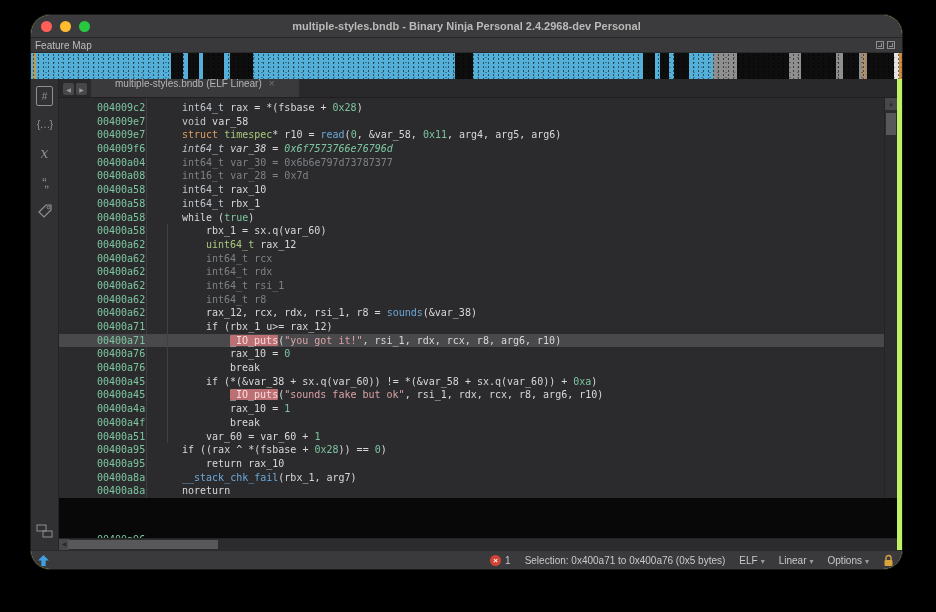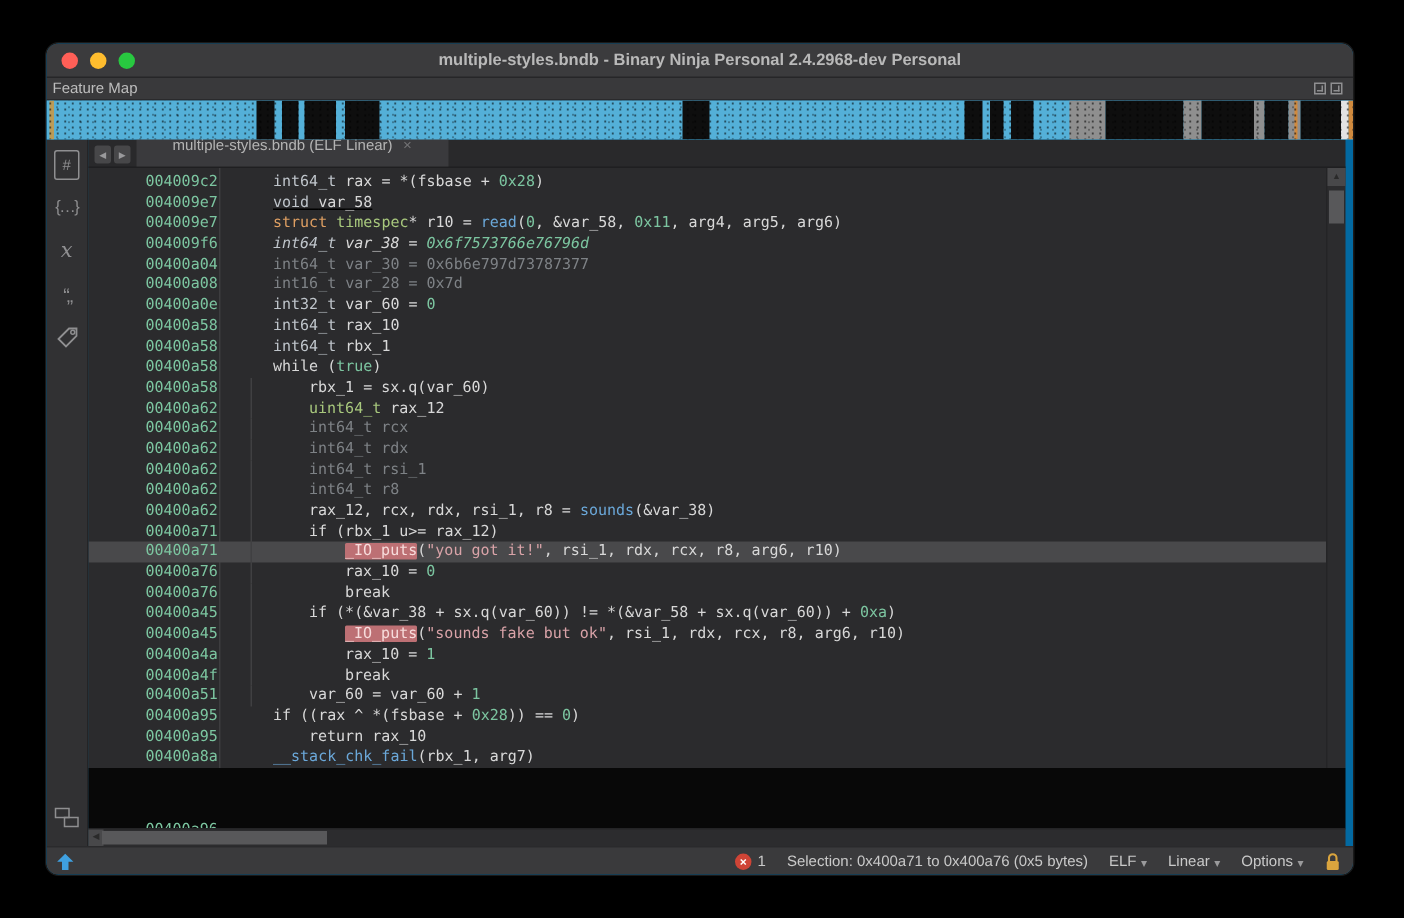--- a/index.html
+++ b/index.html
@@ -1,17 +1,17 @@
 <!DOCTYPE html>
 <html><head>
 <meta charset="utf-8">
 <style>
   html,body{margin:0;padding:0}
   body{width:936px;height:612px;background:#000;position:relative;font-family:"Liberation Sans",sans-serif;-webkit-font-smoothing:antialiased;overflow:hidden}
-  .window{position:absolute;left:30px;top:28px;width:873px;height:556px;background:#0369a1;border-radius:9px;overflow:hidden;display:flex;flex-direction:column;border:1px solid #1a1a1a;box-sizing:border-box}
+  .window{position:absolute;left:30px;top:14px;width:873px;height:556px;background:#bef264;border-radius:20px;overflow:hidden;display:flex;flex-direction:column;border:1px solid #1a1a1a;box-sizing:border-box}
   
   .titlebar{height:22px;background:#3b3b3d;border-bottom:1px solid #262628;display:flex;align-items:center;position:relative;flex:none}
   .lights{display:flex;gap:8px;margin-left:10px}
   .light{width:11px;height:11px;border-radius:50%}
   .title{position:absolute;left:0;right:0;text-align:center;font-size:11px;font-weight:bold;color:#b9b9b9;pointer-events:none}
   
   .fm-header{height:14px;background:#39393b;border-bottom:1px solid #2a2a2c;display:flex;align-items:center;font-size:10px;color:#bdbdbd;padding:0 4px;flex:none}
   .fm-hicons{margin-left:auto;display:flex;gap:3px;margin-right:3px}
   .fm-hicon{width:8px;height:8px;border:1px solid #8f8f91;box-sizing:border-box;position:relative}
   .fm-hicon:after{content:"";position:absolute;left:1px;top:1px;width:3px;height:3px;border-right:1px solid #8f8f91;border-bottom:1px solid #8f8f91}
@@ -157,26 +157,25 @@
           <span>multiple-styles.bndb (ELF Linear)</span>
           <span class="tabclose">×</span>
         </div>
       </div>
 
       <div class="mainrow">
         <div class="codearea">
           <div class="gutterline"></div>
           <div>
               <div class="code-row"><span class="addr">004009c2</span><span class="codetxt" style="padding-left: 123px;"><span class="tk-t">int64_t </span><span class="tk-w">rax = *(fsbase + </span><span class="tk-g">0x28</span><span class="tk-w">)</span></span></div>
-              <div class="code-row"><span class="addr">004009e7</span><span class="codetxt" style="padding-left: 123px; text-decoration: underline;"><span class="tk-t">void </span><span class="tk-w">var_58</span></span></div>
+              <div class="code-row"><span class="addr">004009e7</span><span class="codetxt" style="padding-left: 123px;"><span class="tk-t">void </span><span class="tk-w">var_58</span></span></div>
               <div class="code-row"><span class="addr">004009e7</span><span class="codetxt" style="padding-left: 123px;"><span class="tk-k">struct </span><span class="tk-n">timespec</span><span class="tk-w">* r10 = </span><span class="tk-i">read</span><span class="tk-w">(</span><span class="tk-g">0</span><span class="tk-w">, &amp;var_58, </span><span class="tk-g">0x11</span><span class="tk-w">, arg4, arg5, arg6)</span></span></div>
               <div class="code-row"><span class="addr">004009f6</span><span class="codetxt" style="padding-left: 123px; font-style: italic;"><span class="tk-t">int64_t </span><span class="tk-w">var_38 = </span><span class="tk-g">0x6f7573766e76796d</span></span></div>
               <div class="code-row dim"><span class="addr">00400a04</span><span class="codetxt" style="padding-left: 123px;"><span class="tk-t">int64_t </span><span class="tk-w">var_30 = </span><span class="tk-g">0x6b6e797d73787377</span></span></div>
               <div class="code-row dim"><span class="addr">00400a08</span><span class="codetxt" style="padding-left: 123px;"><span class="tk-t">int16_t </span><span class="tk-w">var_28 = </span><span class="tk-g">0x7d</span></span></div>
-              <div class="code-row"><span class="addr">00400a0e</span><span class="codetxt" style="padding-left: 123px;"><span class="tk-t">int32_t </span><span class="tk-w">var_60 = </span><span class="tk-g">0</span></span></div>
               <div class="code-row"><span class="addr">00400a58</span><span class="codetxt" style="padding-left: 123px;"><span class="tk-t">int64_t </span><span class="tk-w">rax_10</span></span></div>
               <div class="code-row"><span class="addr">00400a58</span><span class="codetxt" style="padding-left: 123px;"><span class="tk-t">int64_t </span><span class="tk-w">rbx_1</span></span></div>
               <div class="code-row"><span class="addr">00400a58</span><span class="codetxt" style="padding-left: 123px;"><span class="tk-w">while (</span><span class="tk-g">true</span><span class="tk-w">)</span></span></div>
               <div class="code-row"><span class="addr">00400a58</span><span class="guide"></span><span class="codetxt" style="padding-left: 147px;"><span class="tk-w">rbx_1 = sx.q(var_60)</span></span></div>
               <div class="code-row"><span class="addr">00400a62</span><span class="guide"></span><span class="codetxt" style="padding-left: 147px;"><span class="tk-n">uint64_t </span><span class="tk-w">rax_12</span></span></div>
               <div class="code-row dim"><span class="addr">00400a62</span><span class="guide"></span><span class="codetxt" style="padding-left: 147px;"><span class="tk-t">int64_t </span><span class="tk-w">rcx</span></span></div>
               <div class="code-row dim"><span class="addr">00400a62</span><span class="guide"></span><span class="codetxt" style="padding-left: 147px;"><span class="tk-t">int64_t </span><span class="tk-w">rdx</span></span></div>
               <div class="code-row dim"><span class="addr">00400a62</span><span class="guide"></span><span class="codetxt" style="padding-left: 147px;"><span class="tk-t">int64_t </span><span class="tk-w">rsi_1</span></span></div>
               <div class="code-row dim"><span class="addr">00400a62</span><span class="guide"></span><span class="codetxt" style="padding-left: 147px;"><span class="tk-t">int64_t </span><span class="tk-w">r8</span></span></div>
               <div class="code-row"><span class="addr">00400a62</span><span class="guide"></span><span class="codetxt" style="padding-left: 147px;"><span class="tk-w">rax_12, rcx, rdx, rsi_1, r8 = </span><span class="tk-i">sounds</span><span class="tk-w">(&amp;var_38)</span></span></div>

